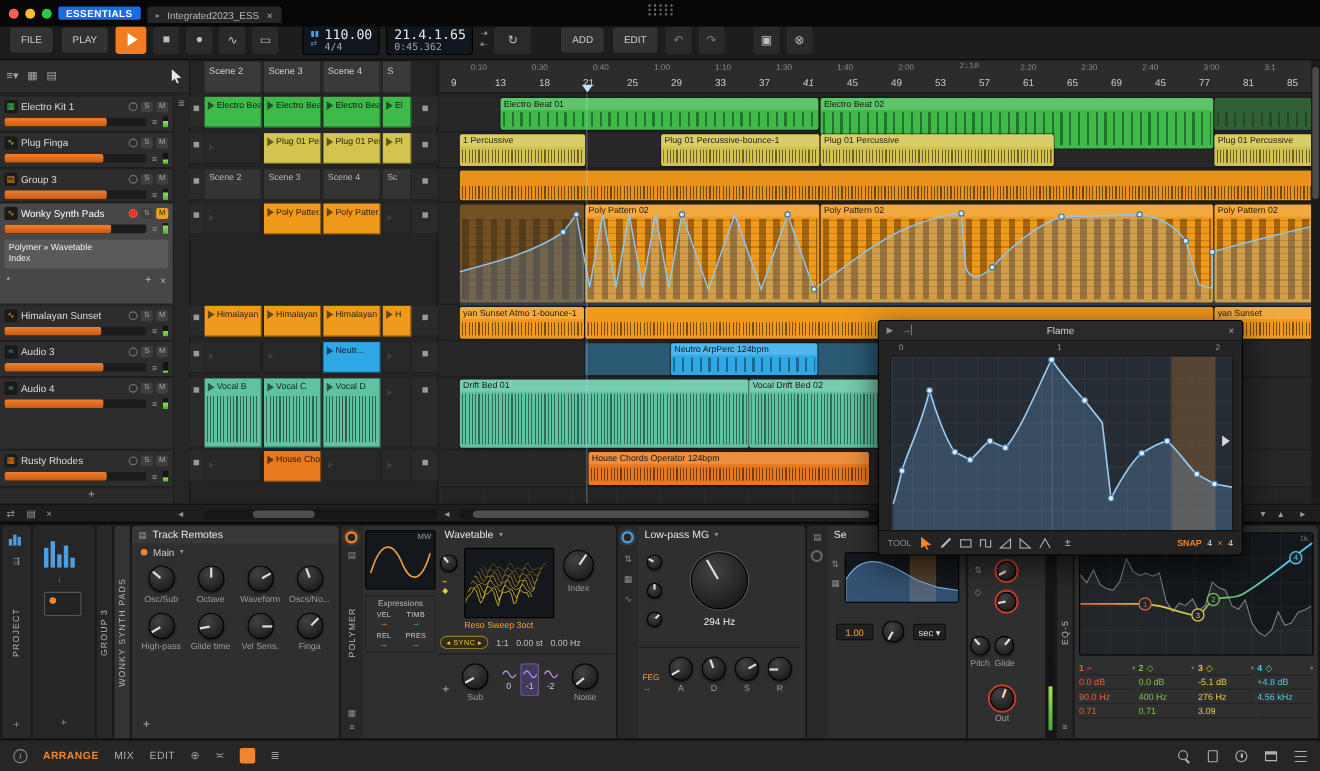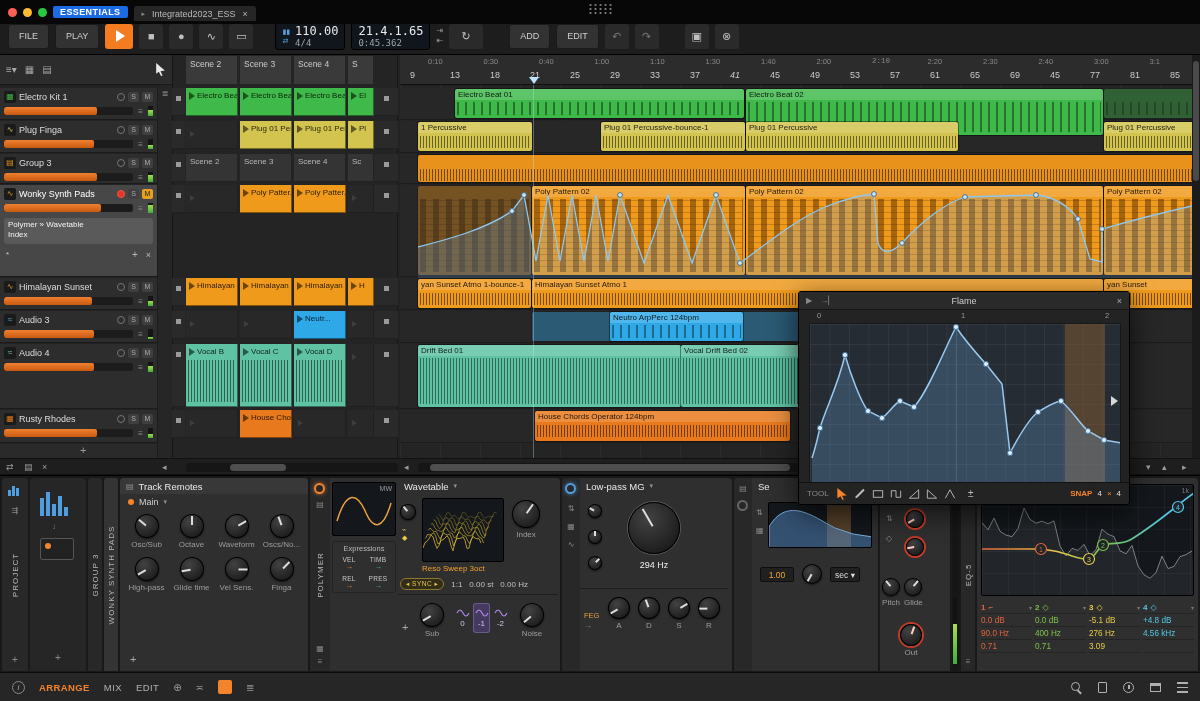--- a/index.html
+++ b/index.html
@@ -600,21 +600,20 @@
         </div>
         <div class="aclip" style="left: 704px; top: 131px; width: 96px; height: 89px; background: rgb(240, 154, 28);">
           <div class="aclip-label">Poly Pattern 02</div>
           <div class="pat-notes"></div>
         </div>
         <div class="aclip" style="left: 18px; top: 224px; width: 113px; height: 29px; background: rgb(240, 154, 28);">
           <div class="aclip-label">yan Sunset Atmo 1-bounce-1</div>
           <div class="pat-wave"></div>
         </div>
         <div class="aclip" style="left: 132px; top: 224px; width: 571px; height: 29px; background: rgb(240, 154, 28);">
-          <div class="aclip-label">Himalayan Sunset Atmo 1</div>
           <div class="pat-wave"></div>
         </div>
         <div class="aclip" style="left: 704px; top: 224px; width: 96px; height: 29px; background: rgb(240, 154, 28);">
           <div class="aclip-label">yan Sunset</div>
           <div class="pat-wave"></div>
         </div>
         <div class="aclip dim" style="left: 132px; top: 257px; width: 571px; height: 29px; background: rgb(47, 168, 232);"></div>
         <div class="aclip" style="left: 210px; top: 257px; width: 133px; height: 29px; background: rgb(47, 168, 232);">
           <div class="aclip-label">Neutro ArpPerc 124bpm</div>
           <div class="pat-ticks"></div>

